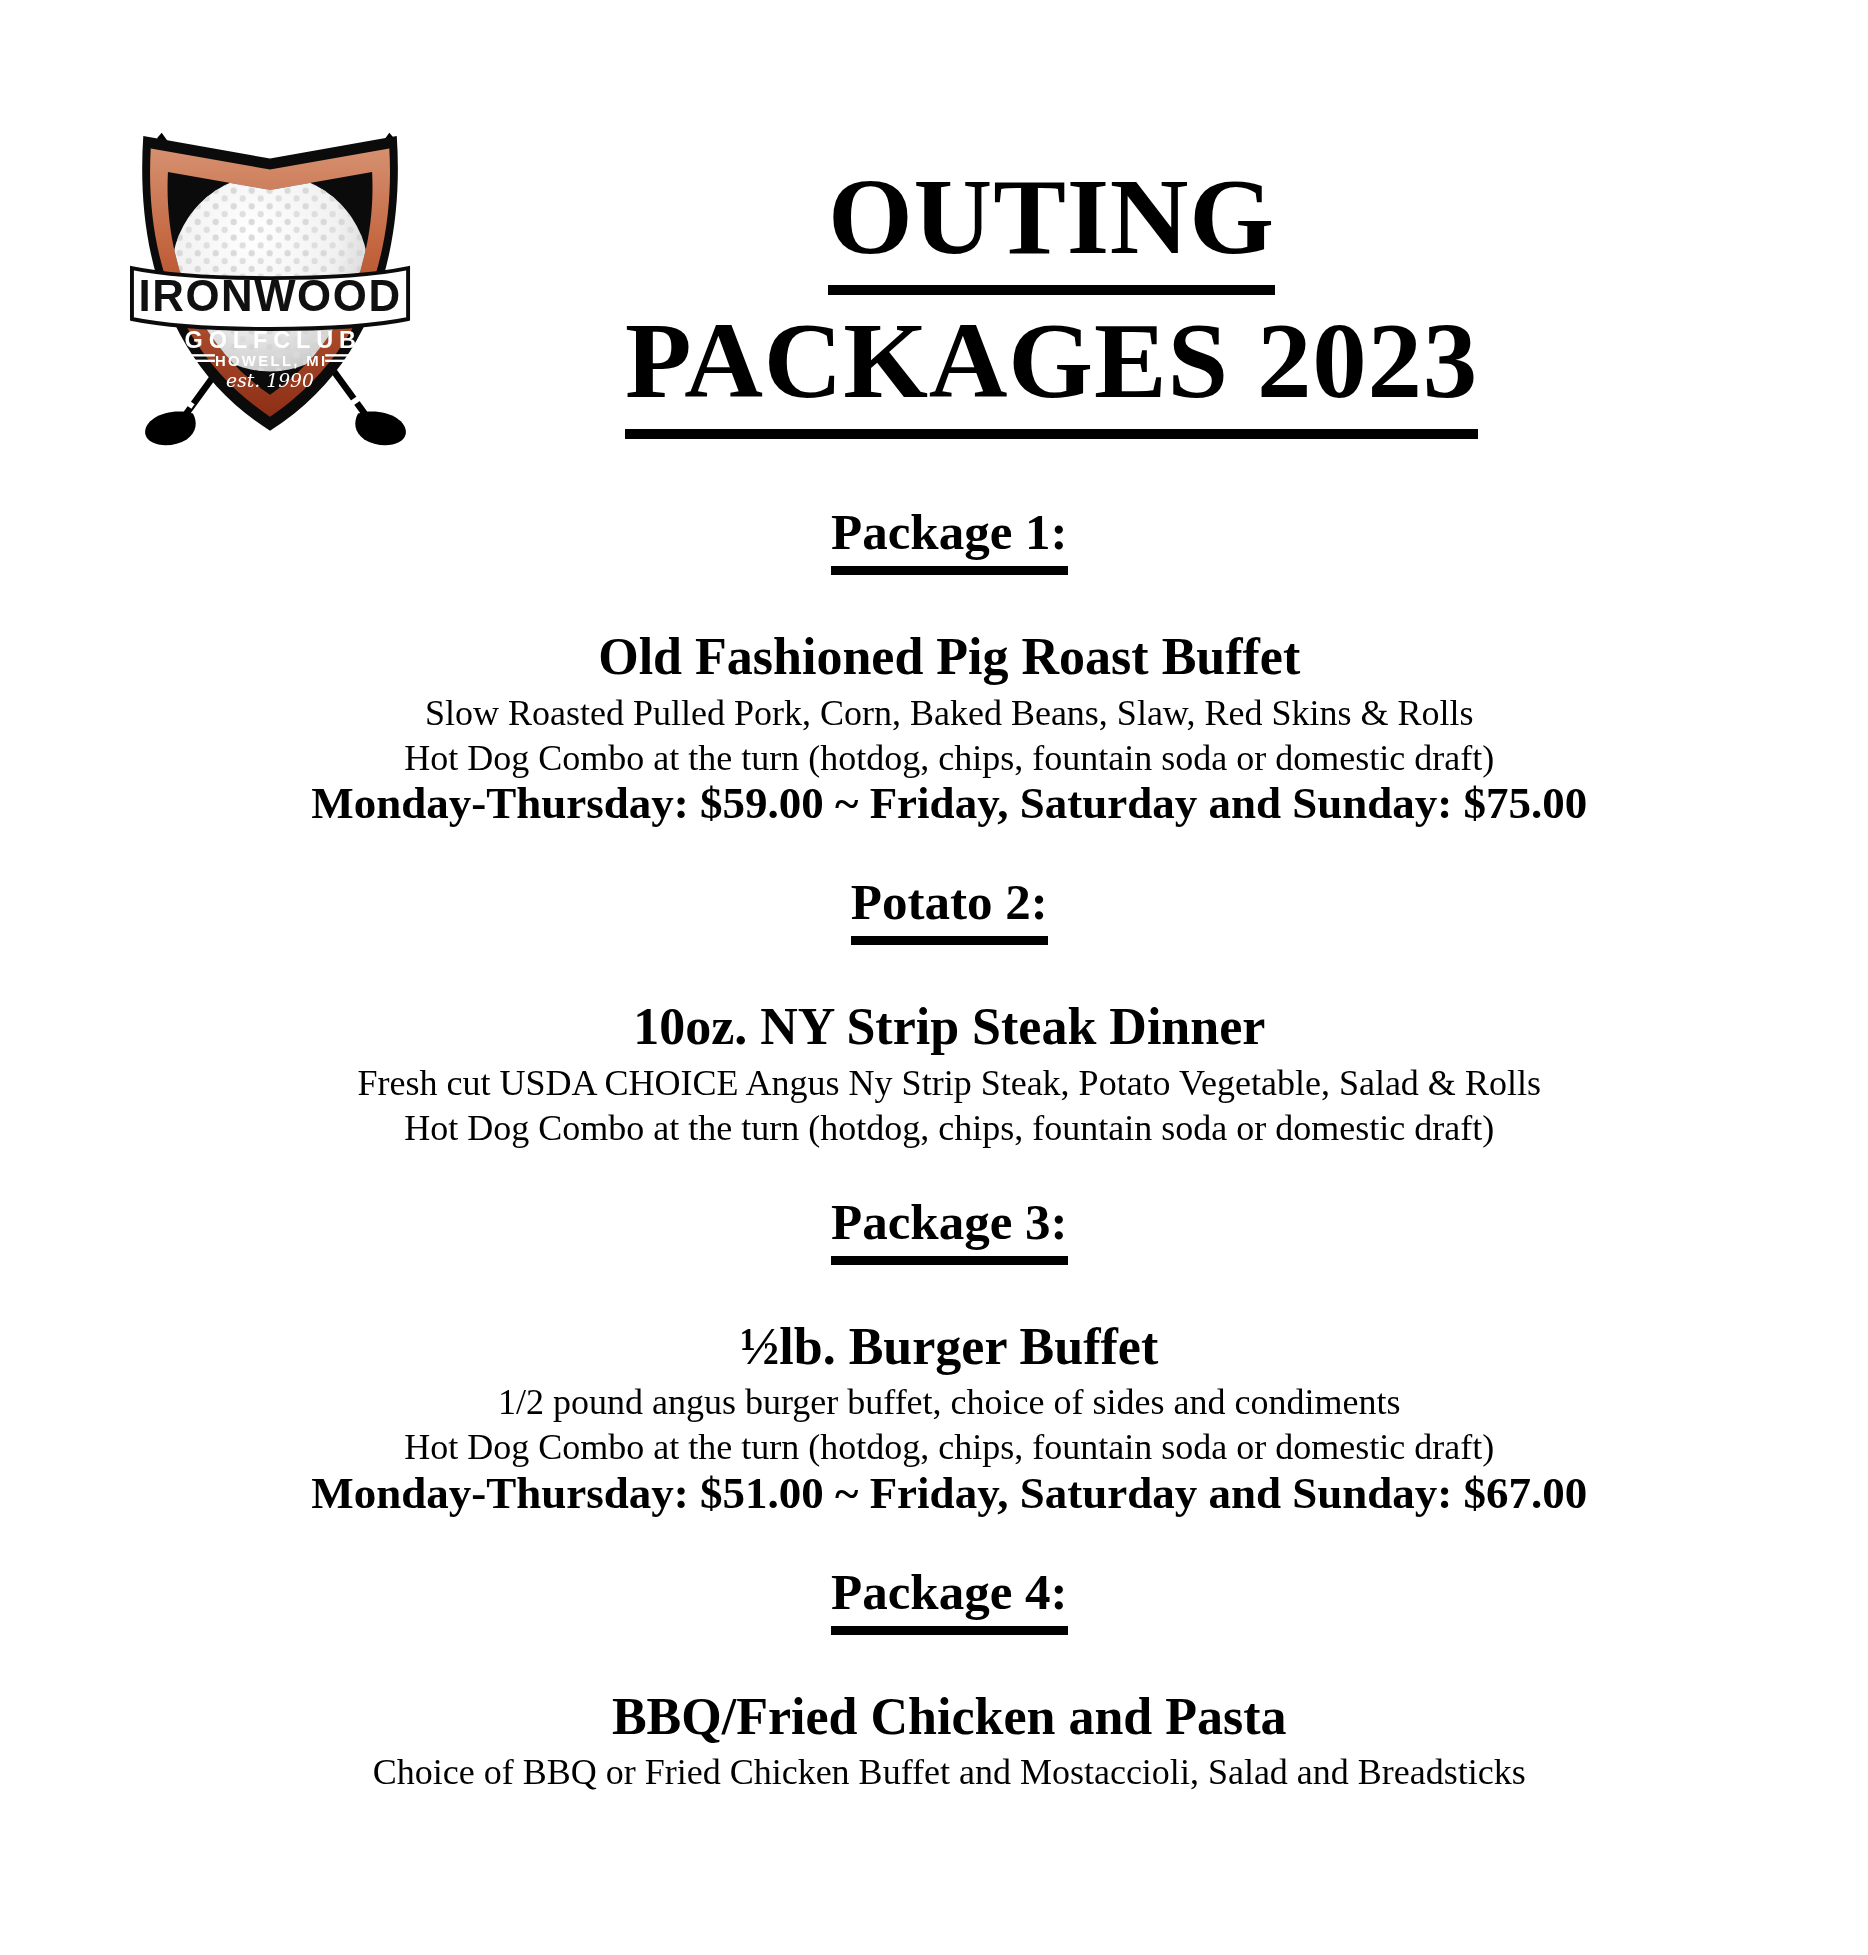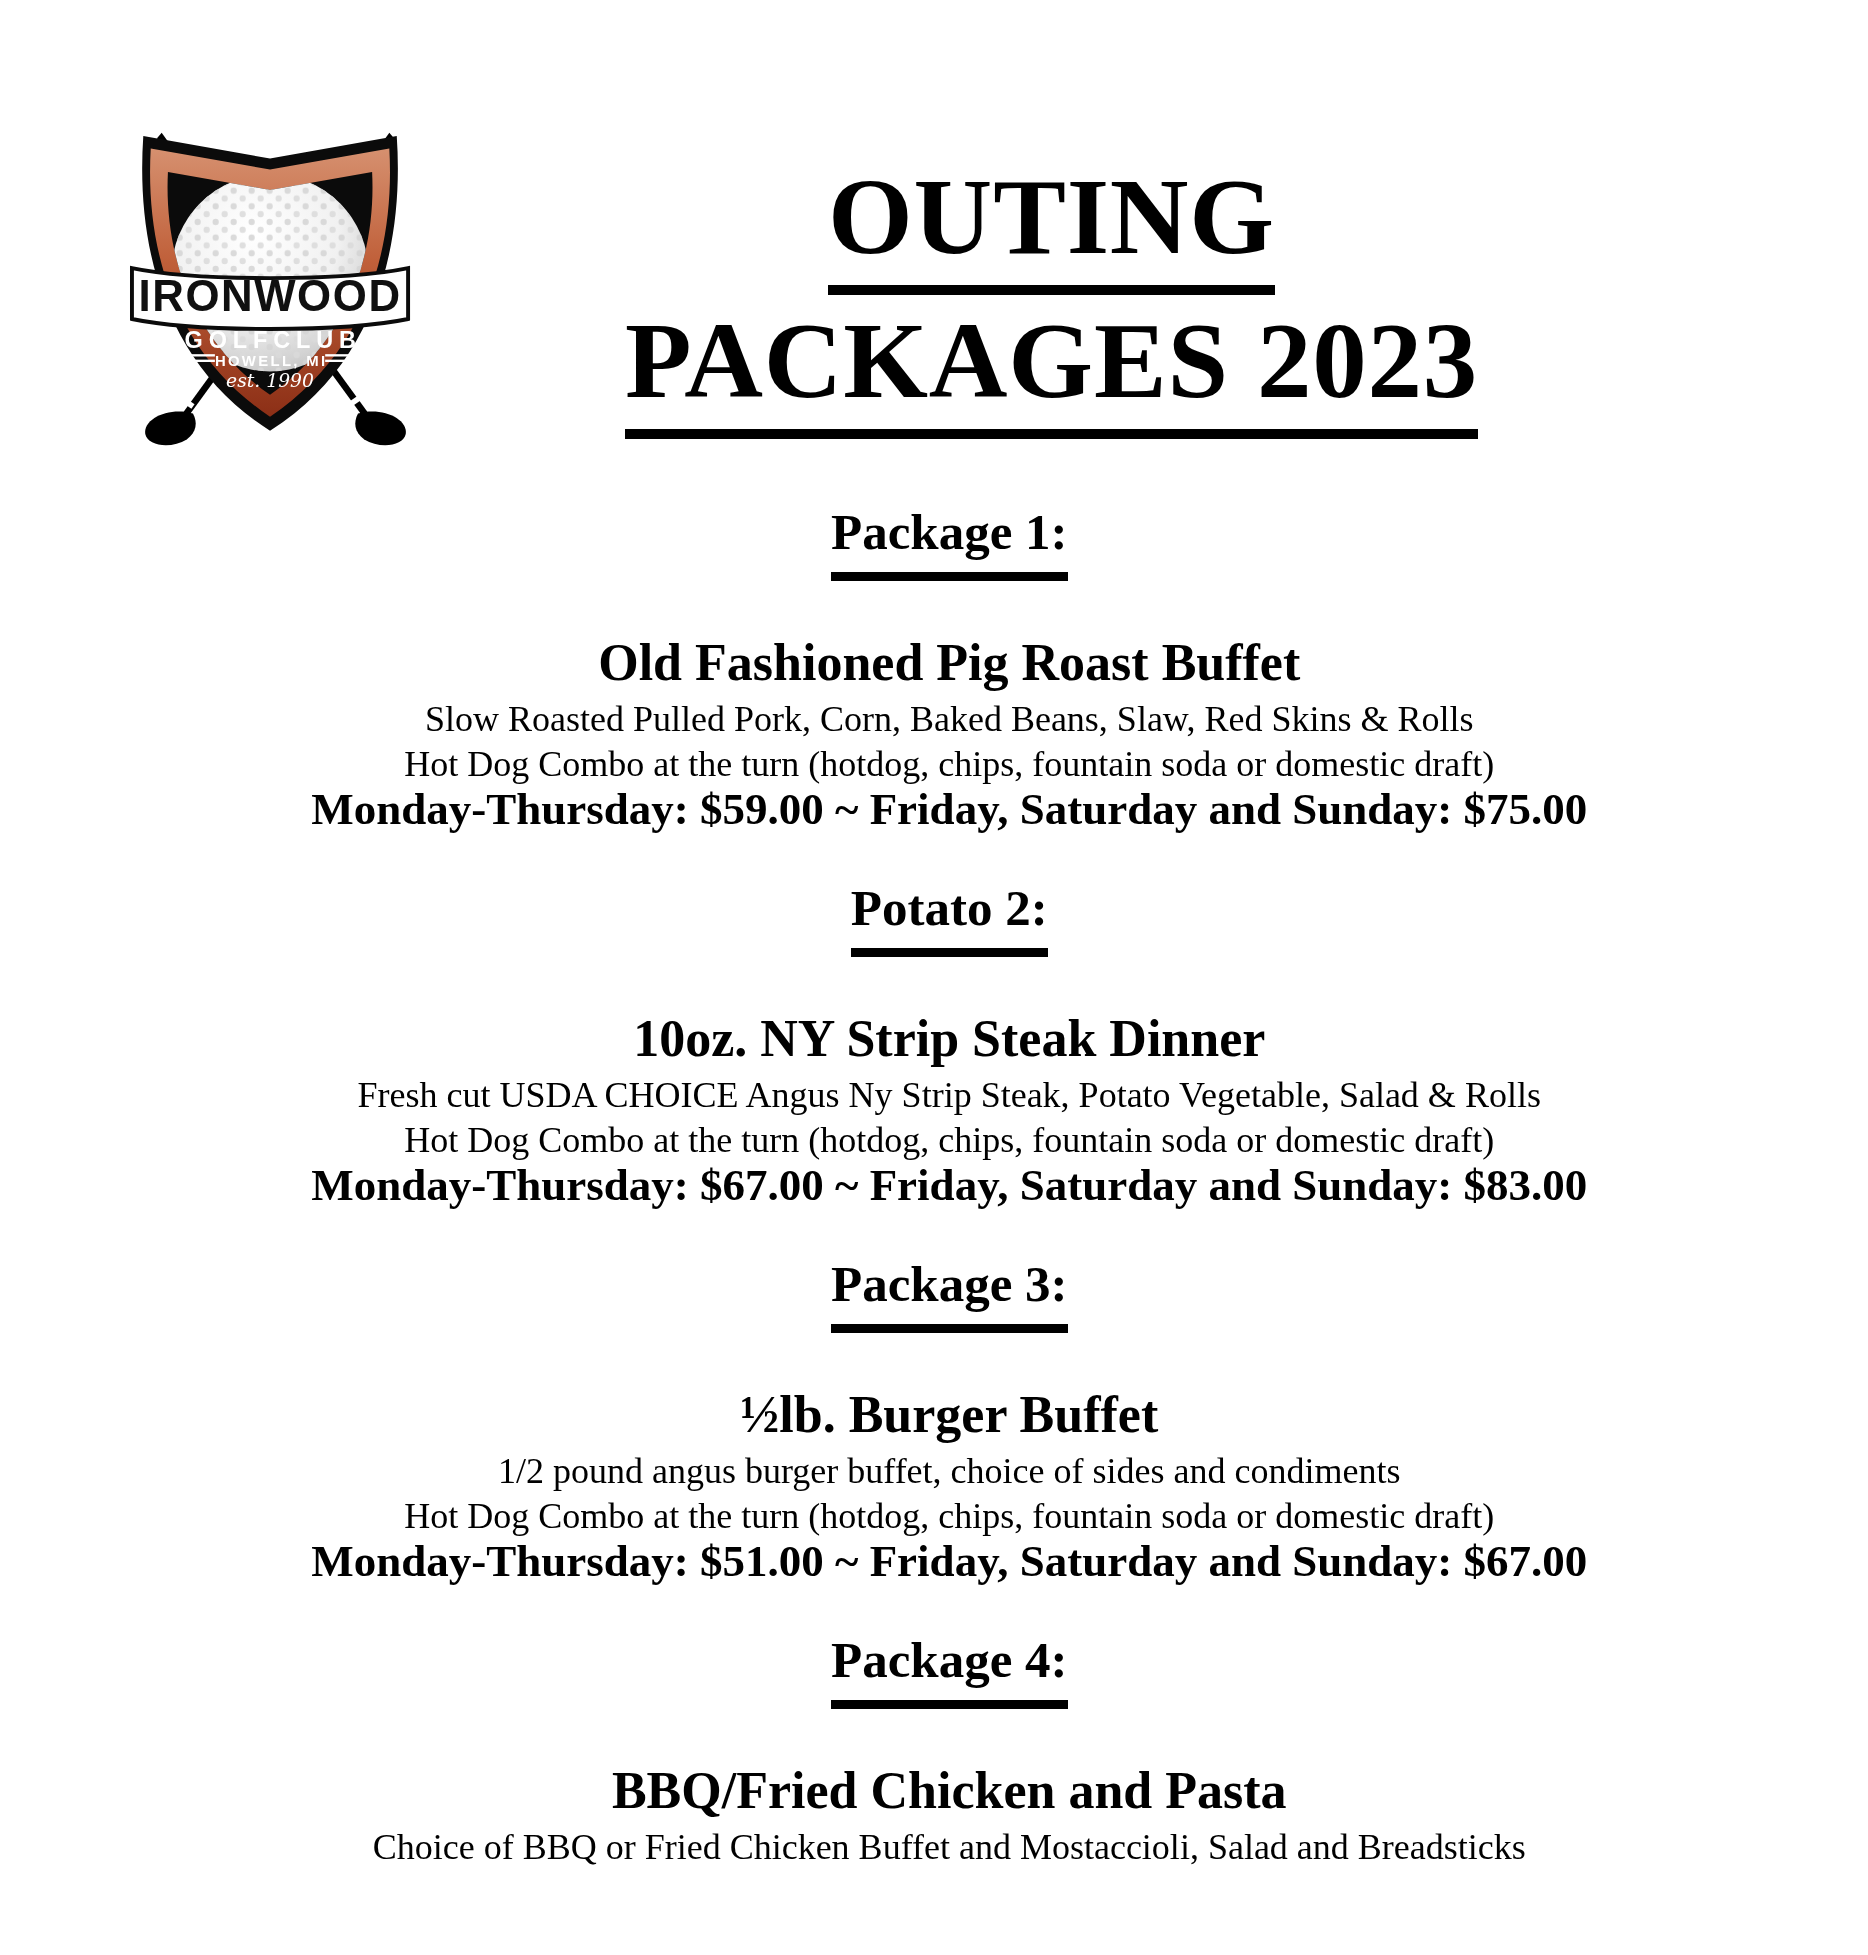--- a/index.html
+++ b/index.html
@@ -18,21 +18,21 @@
   .title-line { font-size:109px; line-height:109px; letter-spacing:0.8px; }
   .title-line2 { margin-top:11px; }
   .underline-thick { display:block; width:fit-content; margin:0 auto; border-bottom:10.6px solid #000; padding-bottom:14px; }
 
   
   .content { padding-left:30.5px; text-align:center; }
   .intro { margin-top:82px; font-size:36px; line-height:44px; }
 
   .pkg-heading-row { margin-top:43px; font-size:51px; line-height:56px; font-weight:bold; }
   .pkg-heading-row.first { margin-top:54px; }
-  .pkg-heading { display:block; width:fit-content; margin:0 auto; border-bottom:9.8px solid #000; padding-bottom:12px; }
+  .pkg-heading { display:block; width:fit-content; margin:0 auto; border-bottom:9.8px solid #000; padding-bottom:6px; }
 
   .pkg-name  { margin-top:50px; font-size:52px; line-height:64px; font-weight:bold;font-family:Liberation Serif, serif; }
   .pkg-desc  { margin-top:1.6px;  font-size:36px;  line-height:45px; }
   .pkg-price { margin-top:-5.5px; font-size:45px; line-height:56px; font-weight:bold; }
 
   svg text { font-family:"Liberation Sans","DejaVu Sans",sans-serif; }
   svg text.script { font-family:"DejaVu Serif","Liberation Serif",serif; font-style:italic; }
 </style>
 </head>
 <body>
@@ -126,21 +126,20 @@
     <div class="pkg-price">Monday-Thursday: $59.00 ~ Friday, Saturday and Sunday: $75.00</div>
 
     <div class="pkg-heading-row">
       <span class="pkg-heading">Potato 2:</span>
     </div>
     <div class="pkg-name">10oz. NY Strip Steak Dinner</div>
     <div class="pkg-desc">
       <span>Fresh cut USDA CHOICE Angus Ny Strip Steak, Potato Vegetable, Salad &amp; Rolls</span><br>
       <span>Hot Dog Combo at the turn (hotdog, chips, fountain soda or domestic draft)</span>
     </div>
-    <div class="pkg-price">Monday-Thursday: $67.00 ~ Friday, Saturday and Sunday: $83.00</div>
 
     <div class="pkg-heading-row">
       <span class="pkg-heading">Package 3:</span>
     </div>
     <div class="pkg-name">½lb. Burger Buffet</div>
     <div class="pkg-desc">
       <span>1/2 pound angus burger buffet, choice of sides and condiments</span><br>
       <span>Hot Dog Combo at the turn (hotdog, chips, fountain soda or domestic draft)</span>
     </div>
     <div class="pkg-price">Monday-Thursday: $51.00 ~ Friday, Saturday and Sunday: $67.00</div>

